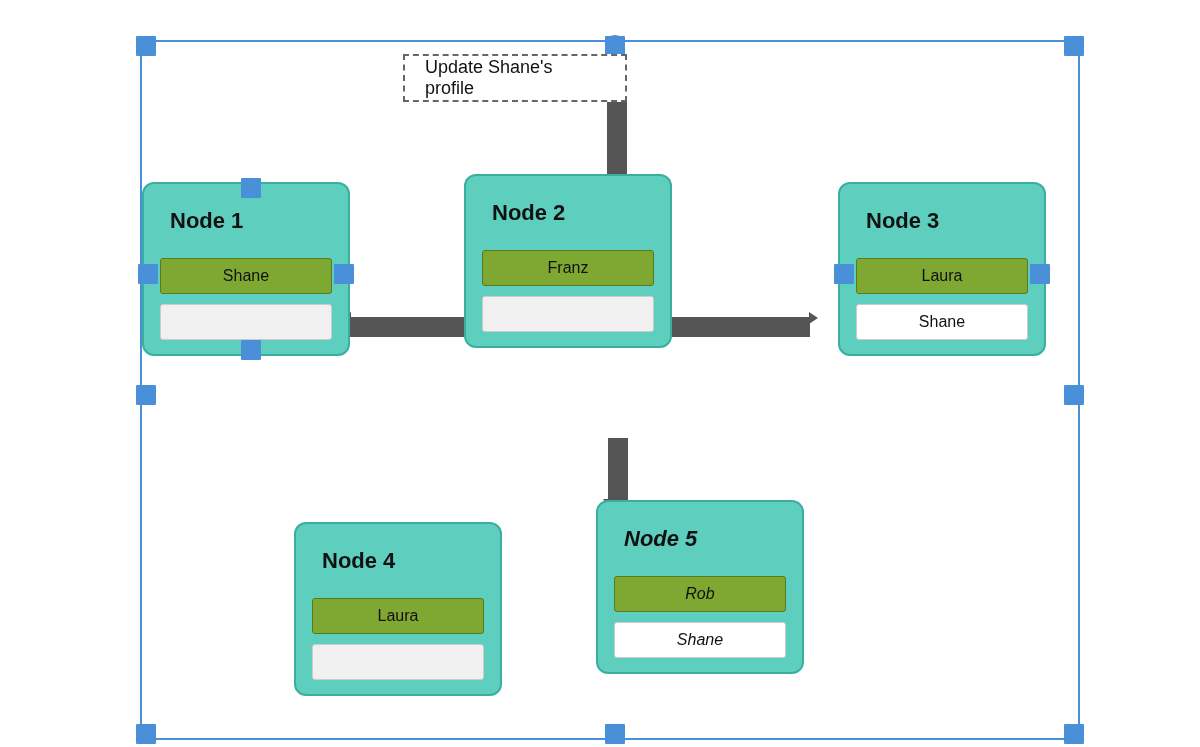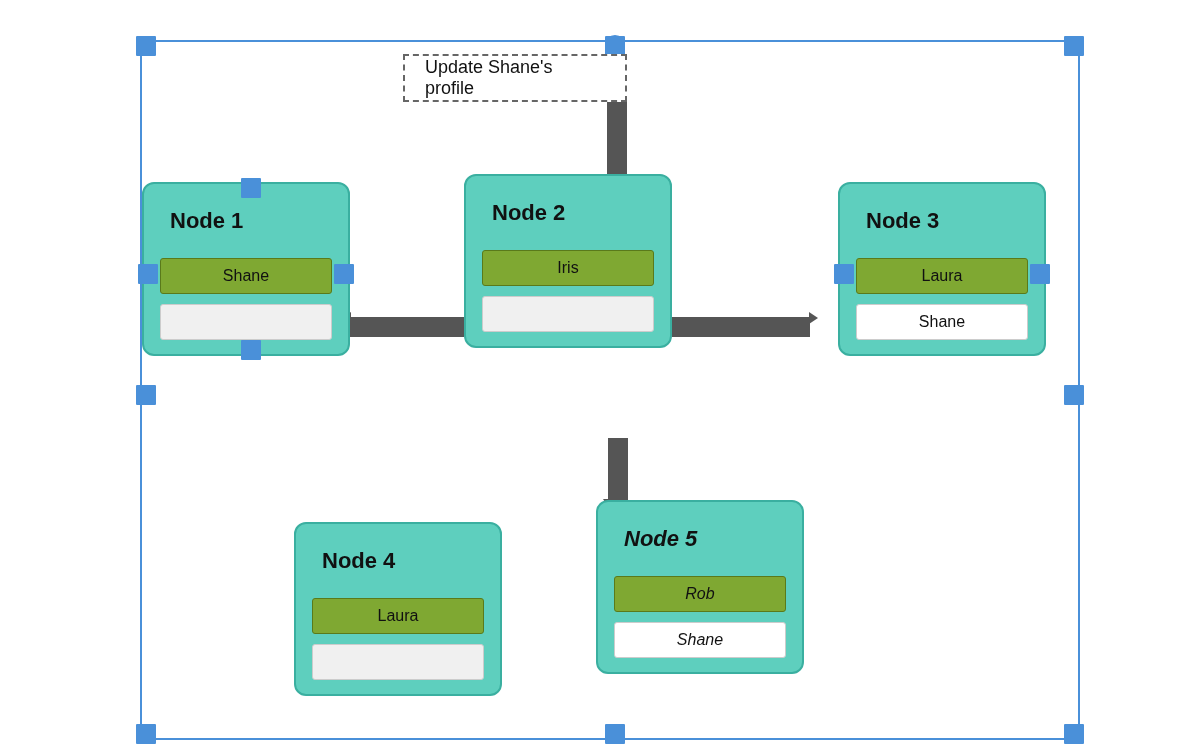--- a/index.html
+++ b/index.html
@@ -263,21 +263,21 @@
     <div class="node-white-field"></div>
 
     <div class="node-handle" style="top:-6px;left:50%;margin-left:-5px;"></div>
     <div class="node-handle" style="bottom:-6px;left:50%;margin-left:-5px;"></div>
     <div class="node-handle" style="top:50%;left:-6px;margin-top:-5px;"></div>
     <div class="node-handle" style="top:50%;right:-6px;margin-top:-5px;"></div>
   </div>
 
   <div class="node node-2">
     <div class="node-title">Node 2</div>
-    <div class="node-green-field">Iris</div>
+    <div class="node-green-field">Franz</div>
     <div class="node-white-field"></div>
   </div>
 
   <div class="node node-3">
     <div class="node-title">Node 3</div>
     <div class="node-green-field">Laura</div>
     <div class="node-white-field" style="display:flex;align-items:center;justify-content:center;background:white;border:1px solid #ccc;font-size:16px;color:#111;">
       <span>Shane</span>
     </div>
 

